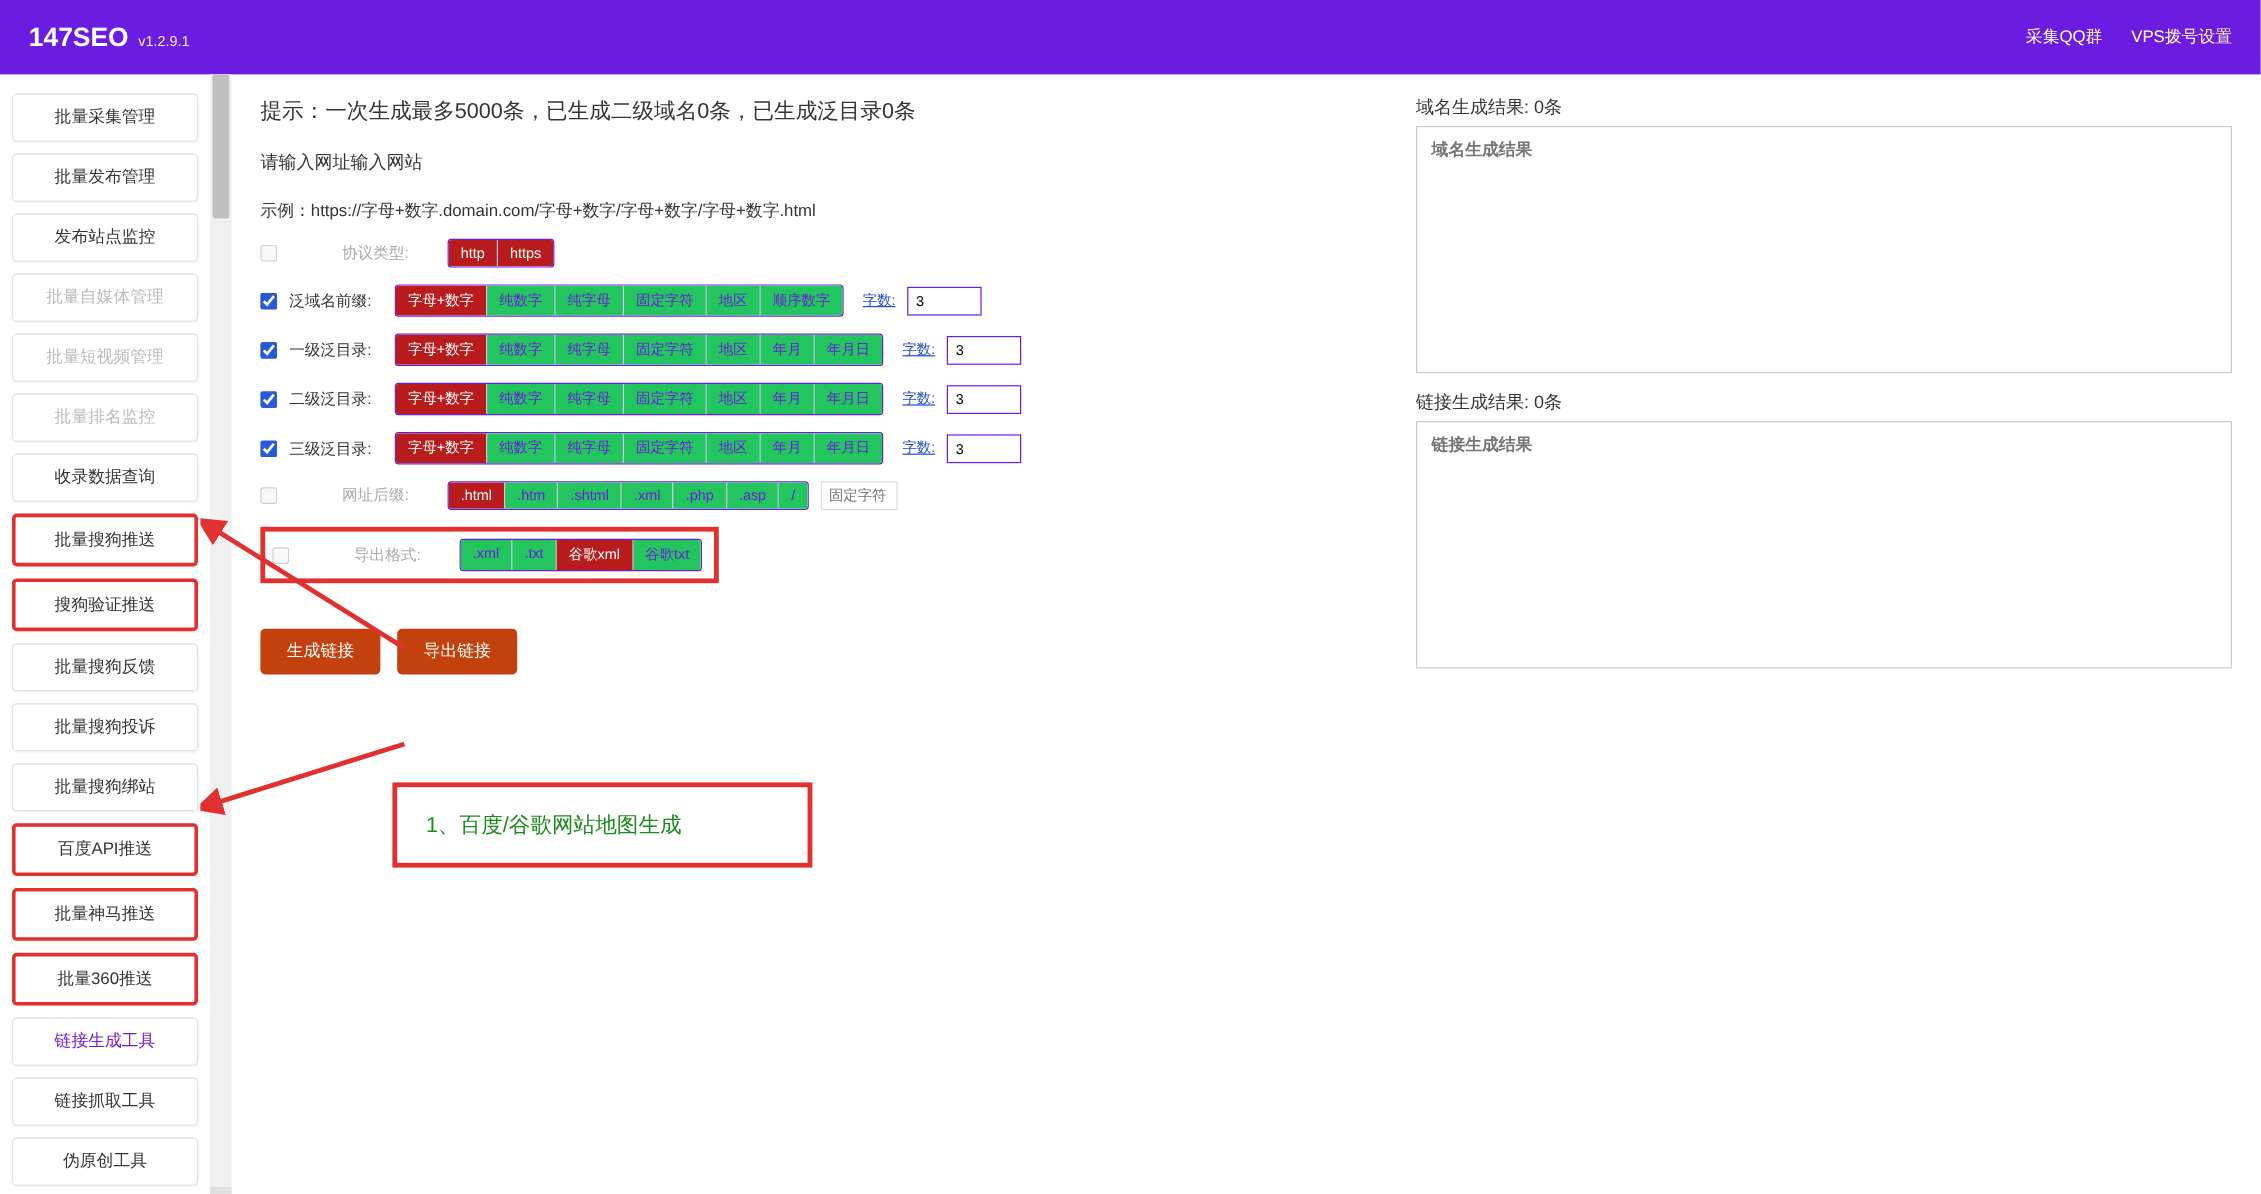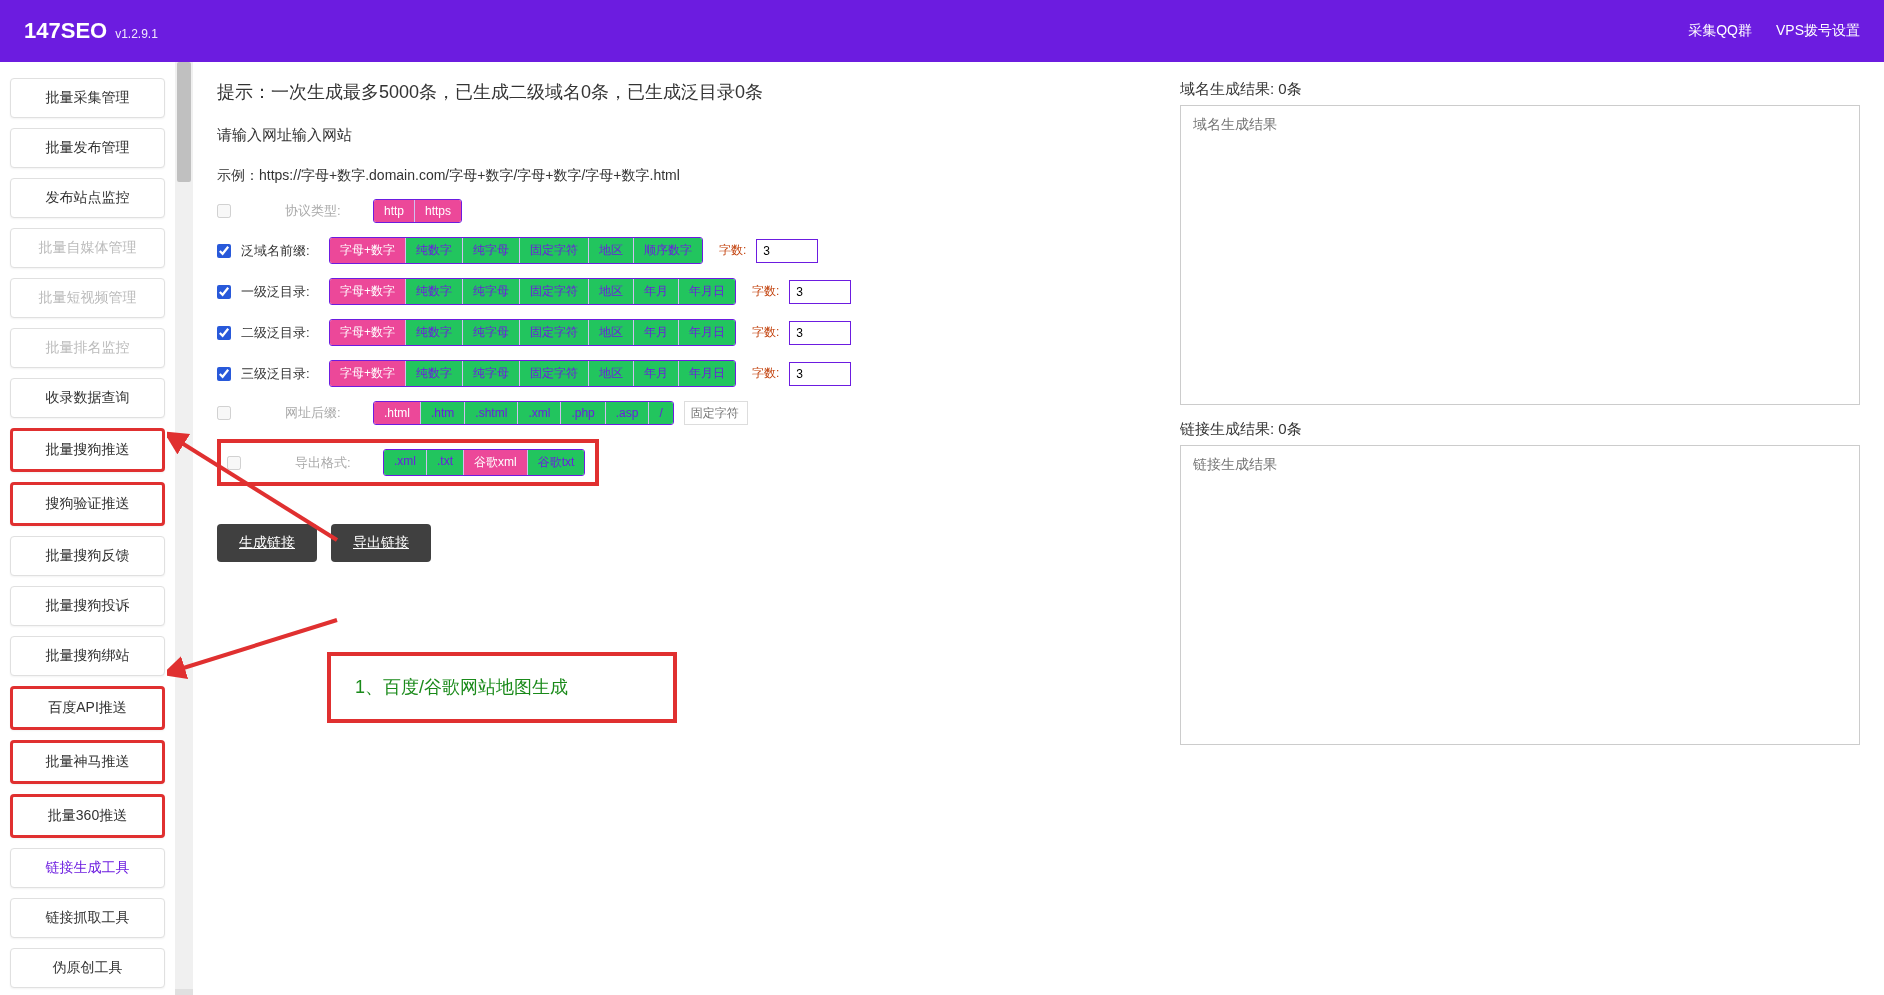--- a/index.html
+++ b/index.html
@@ -136,47 +136,46 @@
 }
 .opt {
   padding: 4px 10px;
   font-size: 12px;
   cursor: pointer;
   border-right: 1px solid #d0c0f0;
   background: #22c55e;
   color: #6c1ce0;
 }
 .opt:last-child { border-right: none; }
-.opt.on { background: #ec4899; color: #fff; }
-.count-label { font-size: 12px; color: #c2410c; margin-left: 6px; }
+.opt.on { background: #b91c1c; color: #fff; }
+.count-label { font-size: 12px; color: #1d4ed8; margin-left: 6px; text-decoration: underline; }
 .count-input {
   width: 62px;
   height: 24px;
   border: 1px solid #6c1ce0;
   padding: 0 6px;
   font-size: 12px;
 }
 .suffix-input {
   width: 64px;
   height: 24px;
   border: 1px solid #ddd;
   padding: 0 6px;
   font-size: 12px;
 }
 
 .action-row { display: flex; gap: 14px; margin-top: 24px; }
 .action-btn {
-  background: #404040;
+  background: #c2410c;
   color: #fff;
   border: none;
   border-radius: 4px;
   padding: 10px 22px;
   font-size: 14px;
   cursor: pointer;
-  text-decoration: underline;
 }
 
 .callout-box {
   border: 4px solid #e03030;
   padding: 16px 24px;
   margin-top: 90px;
   margin-left: 110px;
   width: 350px;
   color: #1a8a1a;
   font-size: 18px;
@@ -192,27 +191,28 @@
   margin-bottom: 14px;
 }
 
 .result-title {
   font-size: 15px;
   color: #333;
   margin-bottom: 6px;
 }
 .result-box {
   border: 1px solid #ccc;
-  height: 300px;
+  height: 206px;
   padding: 10px 12px;
   color: #be185d;
   font-size: 14px;
   resize: none;
   width: 100%;
   font-family: inherit;
+  font-weight: bold;
 }
 
 
 .arrow {
   position: absolute;
   pointer-events: none;
 }
 </style>
 </head>
 <body>

